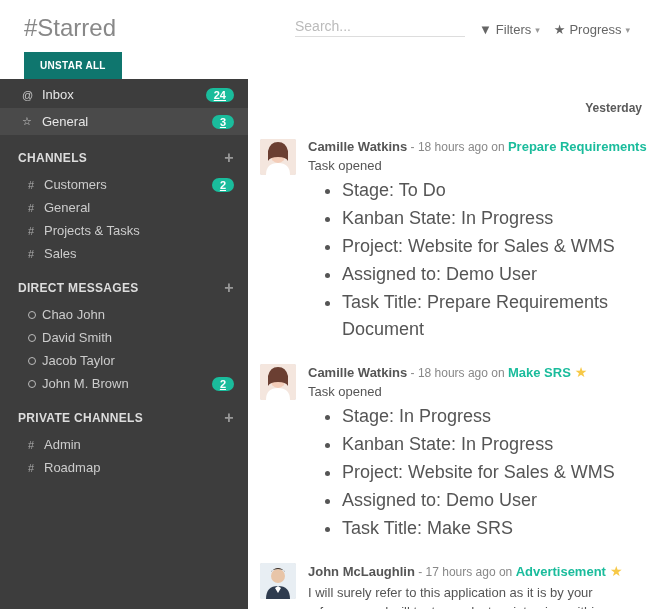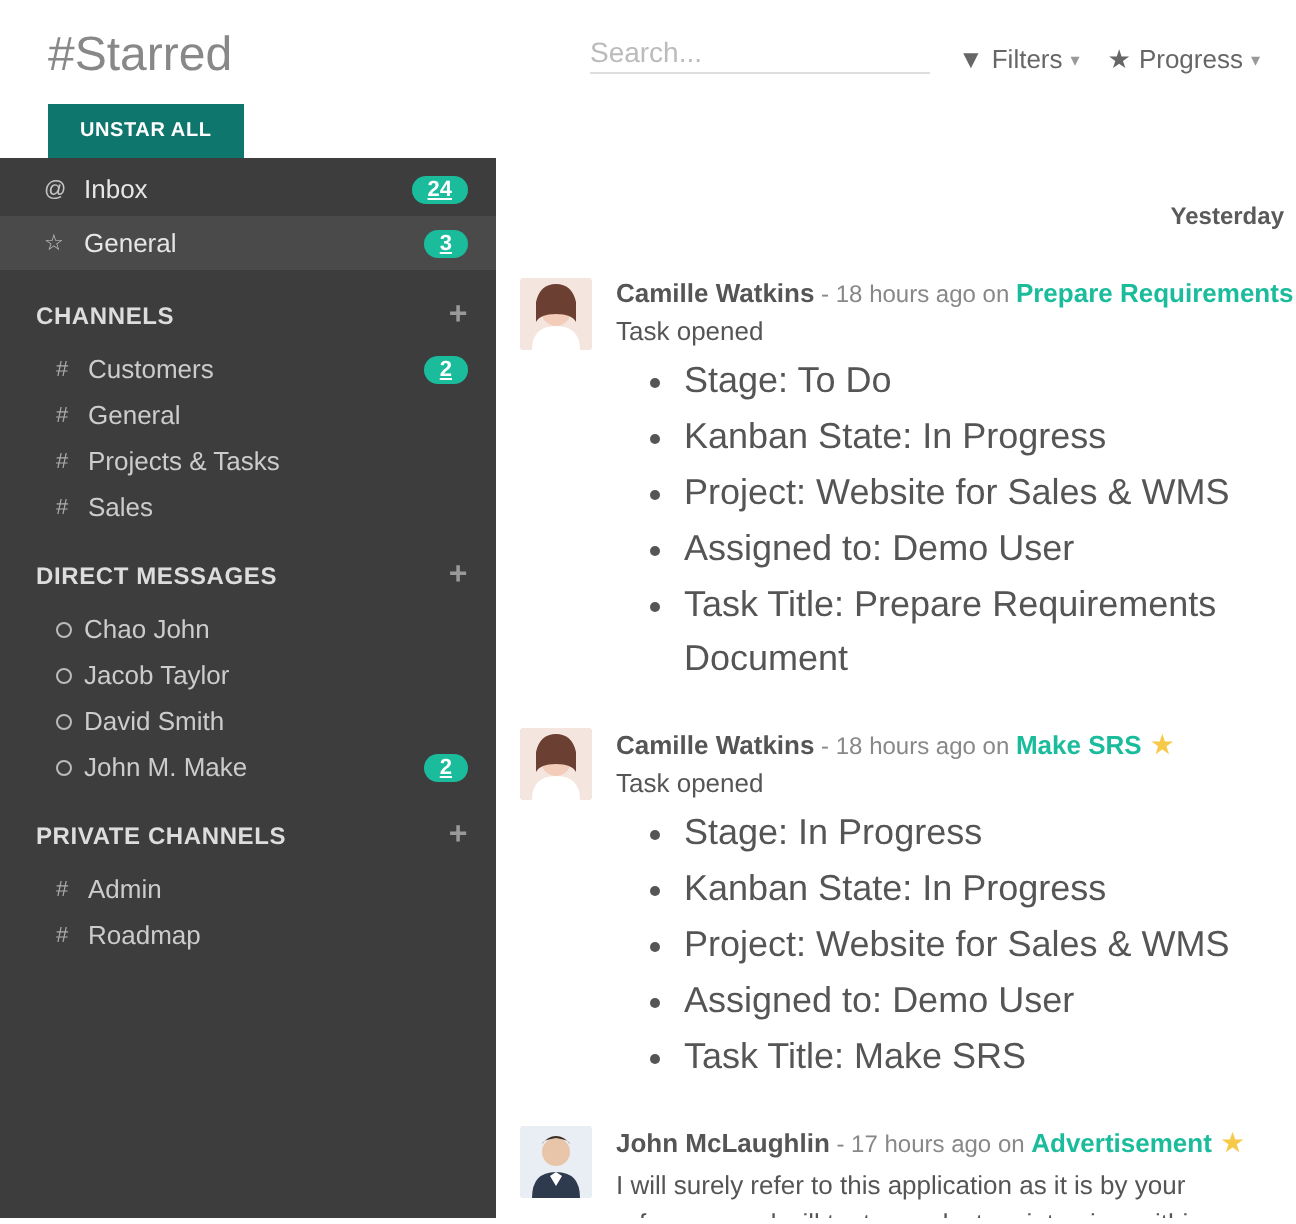--- a/index.html
+++ b/index.html
@@ -112,29 +112,29 @@
           <div class="side-section-header">
             <span>DIRECT MESSAGES</span>
             <span class="plus">+</span>
           </div>
           <div class="side-sub">
             <span class="status-dot"></span>
             <span class="label">Chao John</span>
           </div>
           <div class="side-sub">
             <span class="status-dot"></span>
+            <span class="label">David Smith</span>
+          </div>
+          <div class="side-sub">
+            <span class="status-dot"></span>
             <span class="label">Jacob Taylor</span>
           </div>
           <div class="side-sub">
             <span class="status-dot"></span>
-            <span class="label">David Smith</span>
-          </div>
-          <div class="side-sub">
-            <span class="status-dot"></span>
-            <span class="label">John M. Make</span>
+            <span class="label">John M. Brown</span>
             <span class="badge">2</span>
           </div>
           <div class="side-section-header">
             <span>PRIVATE CHANNELS</span>
             <span class="plus">+</span>
           </div>
           <div class="side-sub">
             <span class="mute-icon">#</span>
             <span class="label">Admin</span>
           </div>

